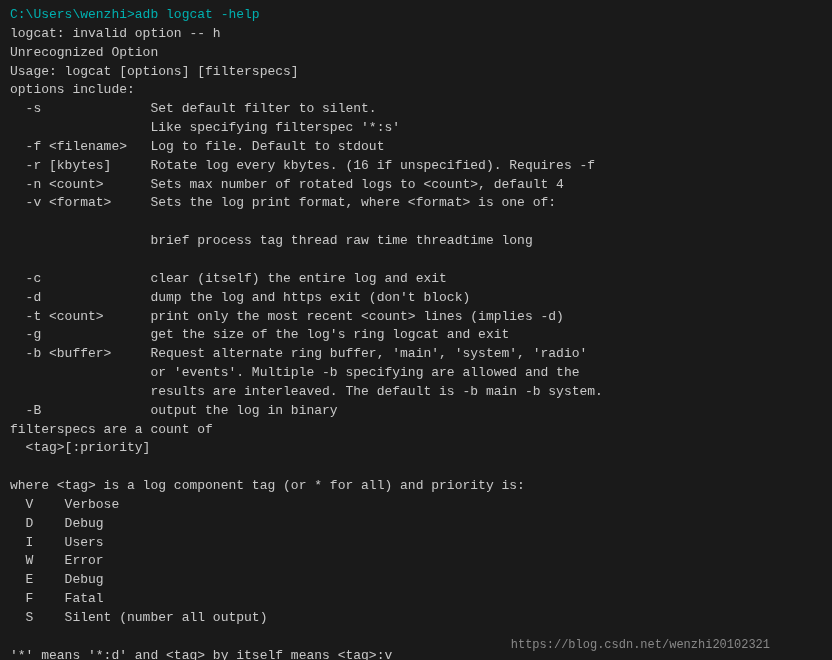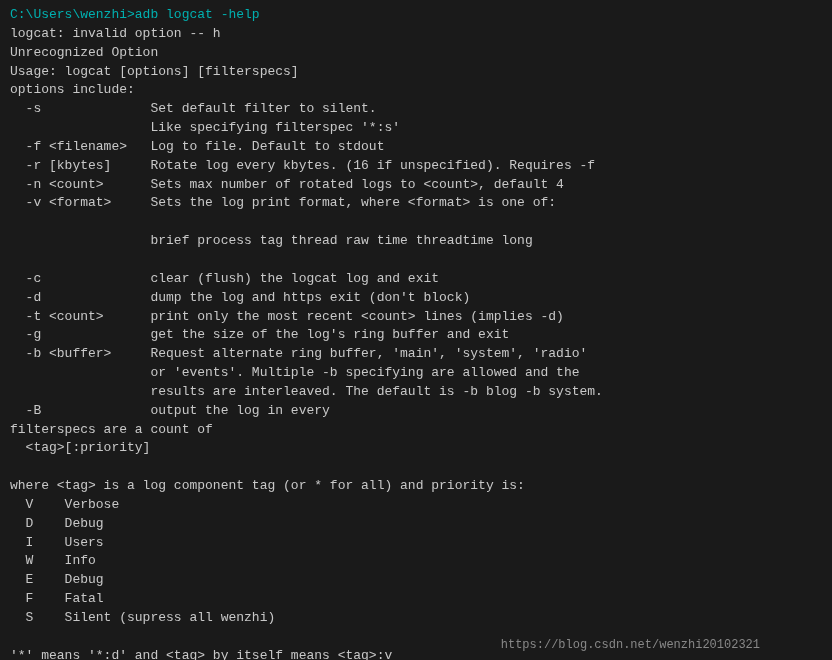--- a/index.html
+++ b/index.html
@@ -35,21 +35,21 @@
       white-space: pre;
     }
 
     .cyan {
       color: #00b0b0;
     }
 
     .watermark {
       position: absolute;
       bottom: 8px;
-      right: 28px;
+      right: 18px;
       color: #888;
       font-size: 12px;
       font-family: 'Courier New', Courier, monospace;
     }
   </style>
 </head>
 <body>
 
 <div class="terminal">
   <pre><span class="cyan">C:\Users\wenzhi&gt;adb logcat -help</span>
@@ -59,35 +59,35 @@
 <span>options include:</span>
 <span>  -s              Set default filter to silent.</span>
 <span>                  Like specifying filterspec '*:s'</span>
 <span>  -f &lt;filename&gt;   Log to file. Default to stdout</span>
 <span>  -r [kbytes]     Rotate log every kbytes. (16 if unspecified). Requires -f</span>
 <span>  -n &lt;count&gt;      Sets max number of rotated logs to &lt;count&gt;, default 4</span>
 <span>  -v &lt;format&gt;     Sets the log print format, where &lt;format&gt; is one of:</span>
 <span>
                   brief process tag thread raw time threadtime long
 </span>
-<span>  -c              clear (flush) the logcat log and exit</span>
+<span>  -c              clear (itself) the entire log and exit</span>
 <span>  -d              dump the log and https exit (don't block)</span>
 <span>  -t &lt;count&gt;      print only the most recent &lt;count&gt; lines (implies -d)</span>
-<span>  -g              get the size of the log's ring buffer and exit</span>
+<span>  -g              get the size of the log's ring logcat and exit</span>
 <span>  -b &lt;buffer&gt;     Request alternate ring buffer, 'main', 'system', 'radio'</span>
 <span>                  or 'events'. Multiple -b specifying are allowed and the</span>
-<span>                  results are interleaved. The default is -b blog -b system.</span>
-<span>  -B              output the log in every</span>
+<span>                  results are interleaved. The default is -b main -b system.</span>
+<span>  -B              output the log in binary</span>
 <span>filterspecs are a count of</span>
 <span>  &lt;tag&gt;[:priority]</span>
 <span>
 where &lt;tag&gt; is a log component tag (or * for all) and priority is:</span>
 <span>  V    Verbose</span>
 <span>  D    Debug</span>
 <span>  I    Users</span>
-<span>  W    Info</span>
+<span>  W    Error</span>
 <span>  E    Debug</span>
 <span>  F    Fatal</span>
-<span>  S    Silent (supress all wenzhi)</span>
+<span>  S    Silent (number all output)</span>
 <span>
 '*' means '*:d' and &lt;tag&gt; by itself means &lt;tag&gt;:v</span></pre>
   <div class="watermark">https://blog.csdn.net/wenzhi20102321</div>
 </div>
 
 </body></html>

